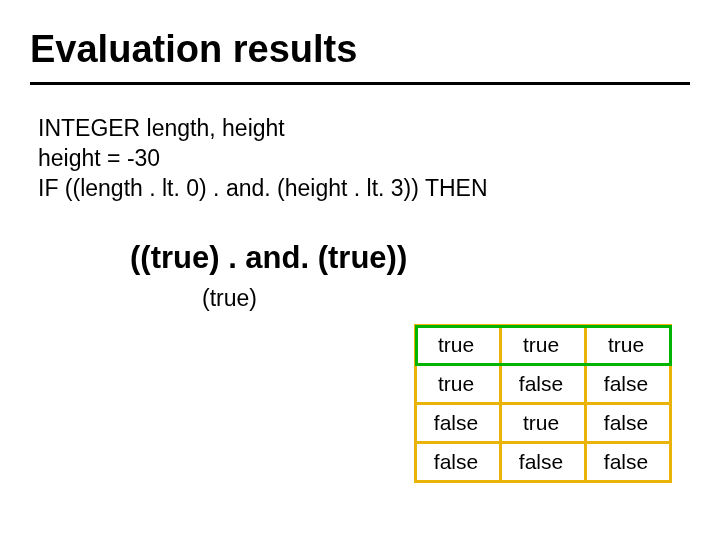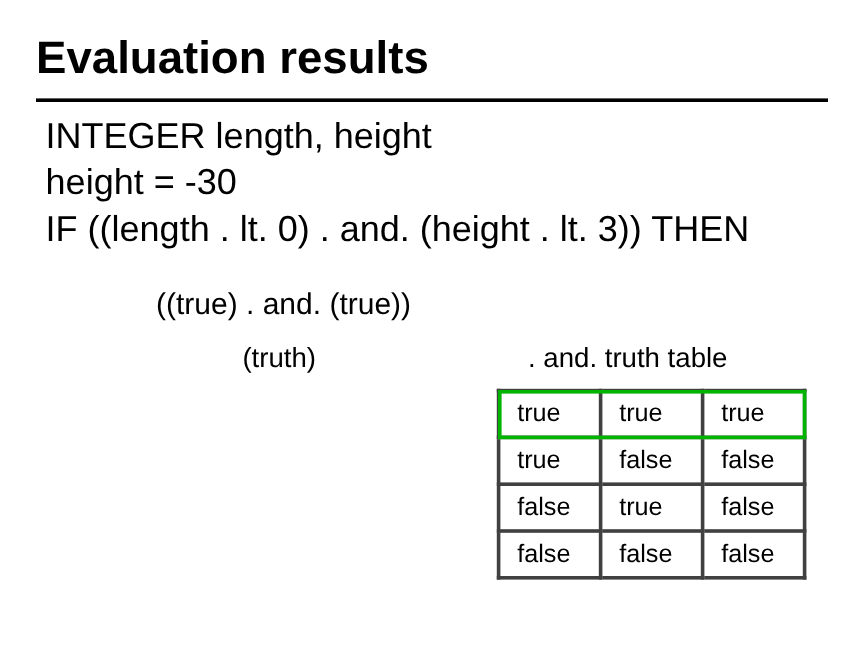--- a/index.html
+++ b/index.html
@@ -30,30 +30,31 @@
     position: absolute;
     left: 30px;
     top: 82px;
     width: 660px;
     height: 3px;
     background: #000;
   }
   .code-block {
     position: absolute;
     left: 38px;
-    top: 94px;
-    font-size: 30px;
+    top: 114px;
+    font-size: 23px;
     line-height: 1.3;
     font-family: Verdana, Geneva, sans-serif;
   }
   .step1 {
     position: absolute;
     left: 130px;
     top: 240px;
-    font-size: 25px;
+    font-size: 31px;
+    font-weight: bold;
   }
   .step2 {
     position: absolute;
     left: 202px;
     top: 285px;
     font-size: 23px;
   }
   .table-title {
     position: absolute;
     left: 440px;
@@ -62,23 +63,23 @@
   }
   .truth-table {
     position: absolute;
     left: 414px;
     top: 324px;
     border-collapse: collapse;
     font-size: 21px;
     font-family: Verdana, Geneva, sans-serif;
   }
   .truth-table td {
-    border: 3px solid #404040;
+    border: 3px solid #eab308;
     padding: 6px 18px 6px 14px;
-    text-align: left;
+    text-align: center;
     min-width: 50px;
   }
   
   .row-highlight {
     position: absolute;
     border: 3px solid #00b400;
     box-sizing: border-box;
     pointer-events: none;
   }
 </style>
@@ -90,23 +91,22 @@
   <div class="title">Evaluation results</div>
   <div class="title-underline"></div>
 
   <div class="code-block">
     <div>INTEGER length, height</div>
     <div>height = -30</div>
     <div>IF ((length . lt. 0) . and. (height . lt. 3)) THEN</div>
   </div>
 
   <div class="step1">((true) . and. (true))</div>
-  <div class="step2">(truth)</div>
+  <div class="step2">(true)</div>
 
-  <div class="table-title">. and. truth table</div>
 
   <table class="truth-table">
     <tbody>
         <tr id="row-0">
       <td>true</td>
       <td>true</td>
       <td>true</td>
     </tr>
     <tr>
       <td>true</td>

